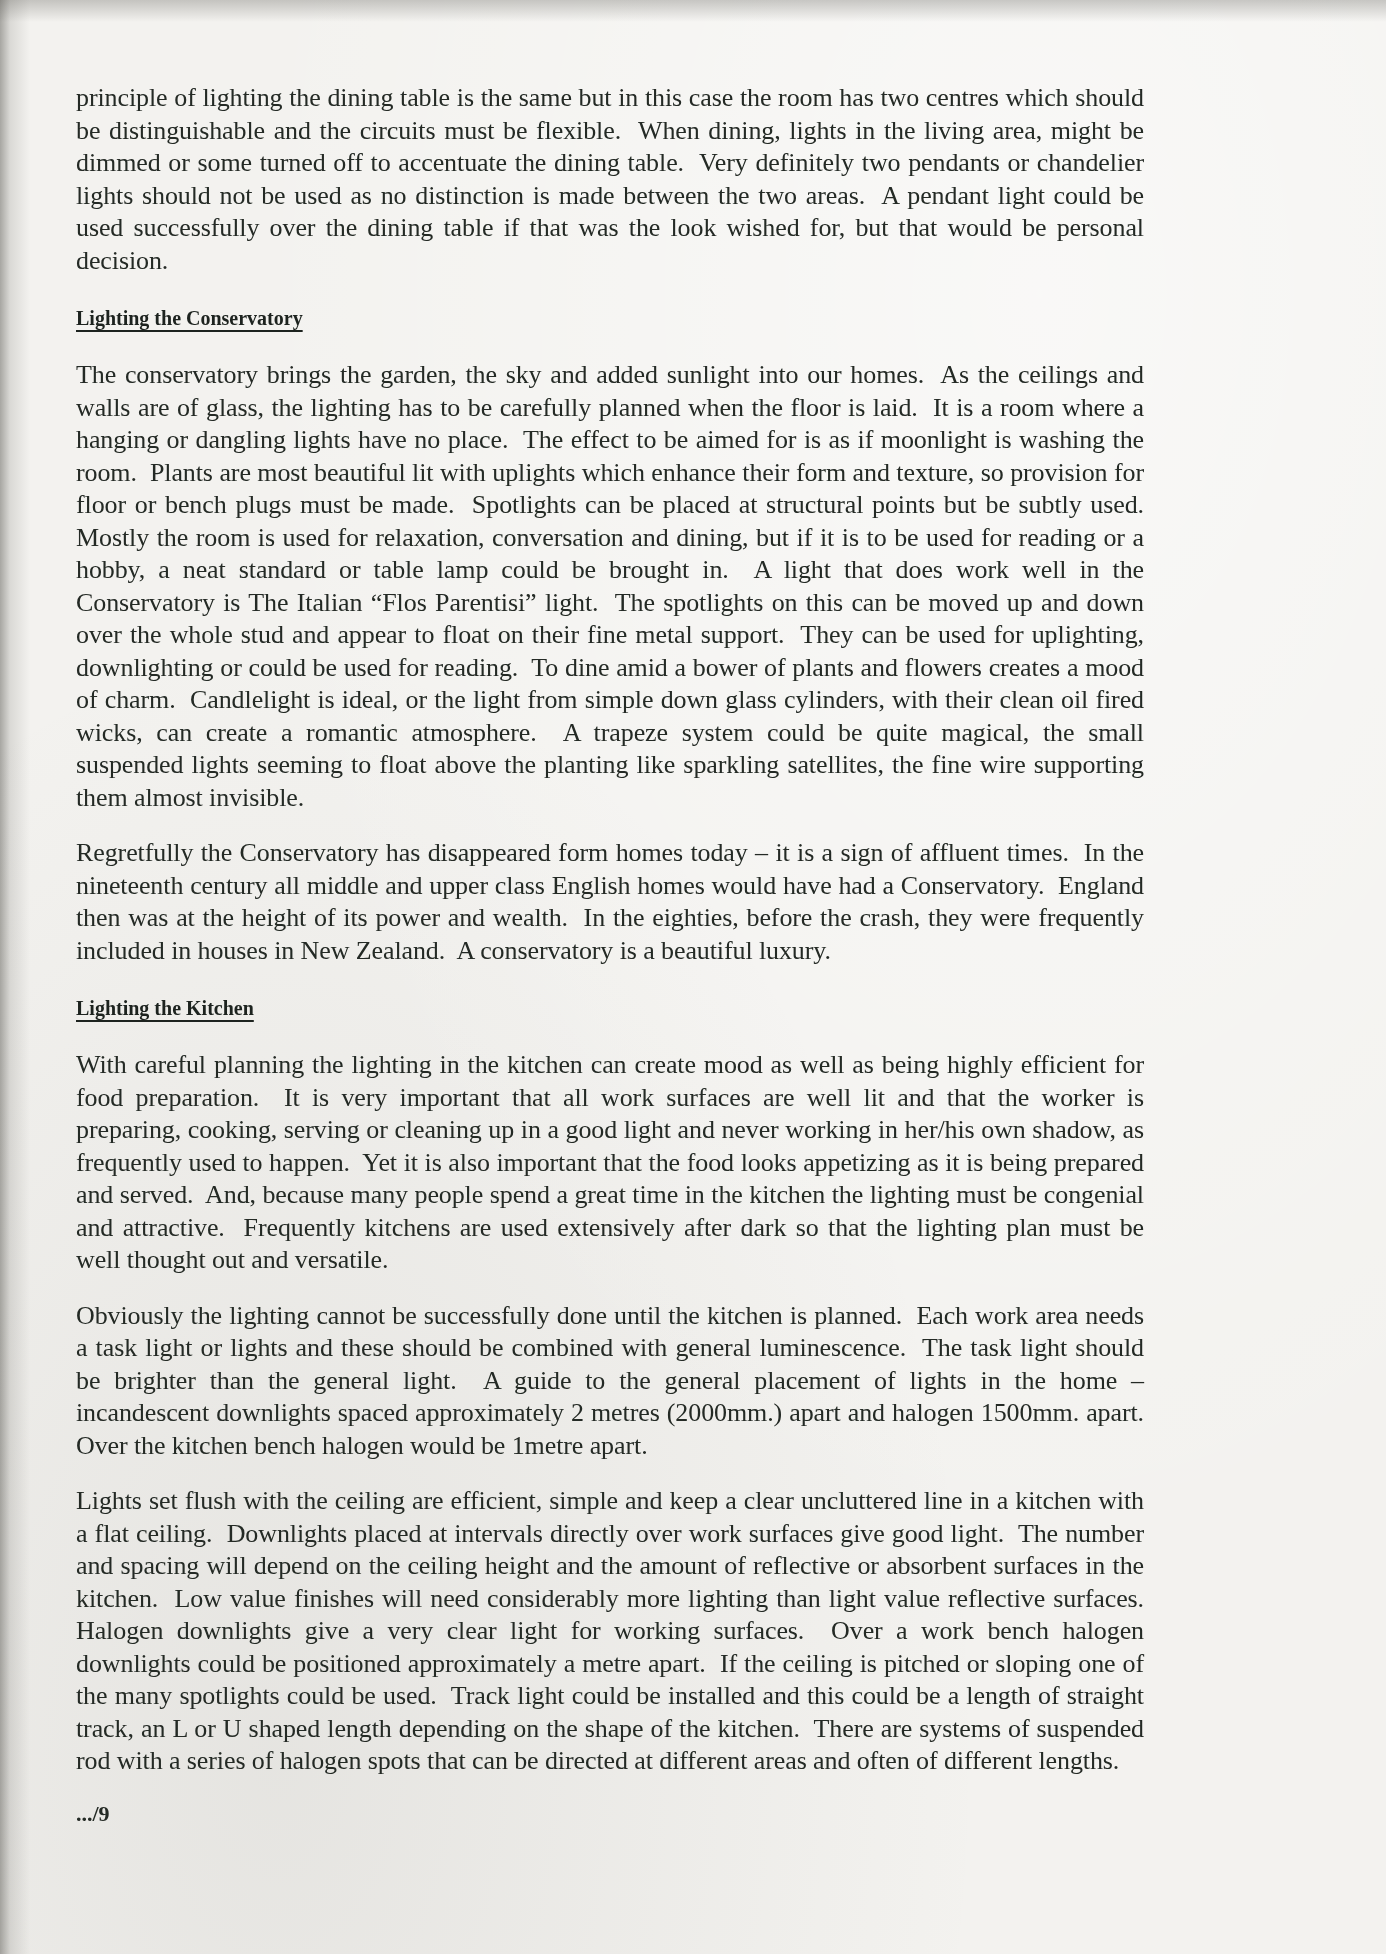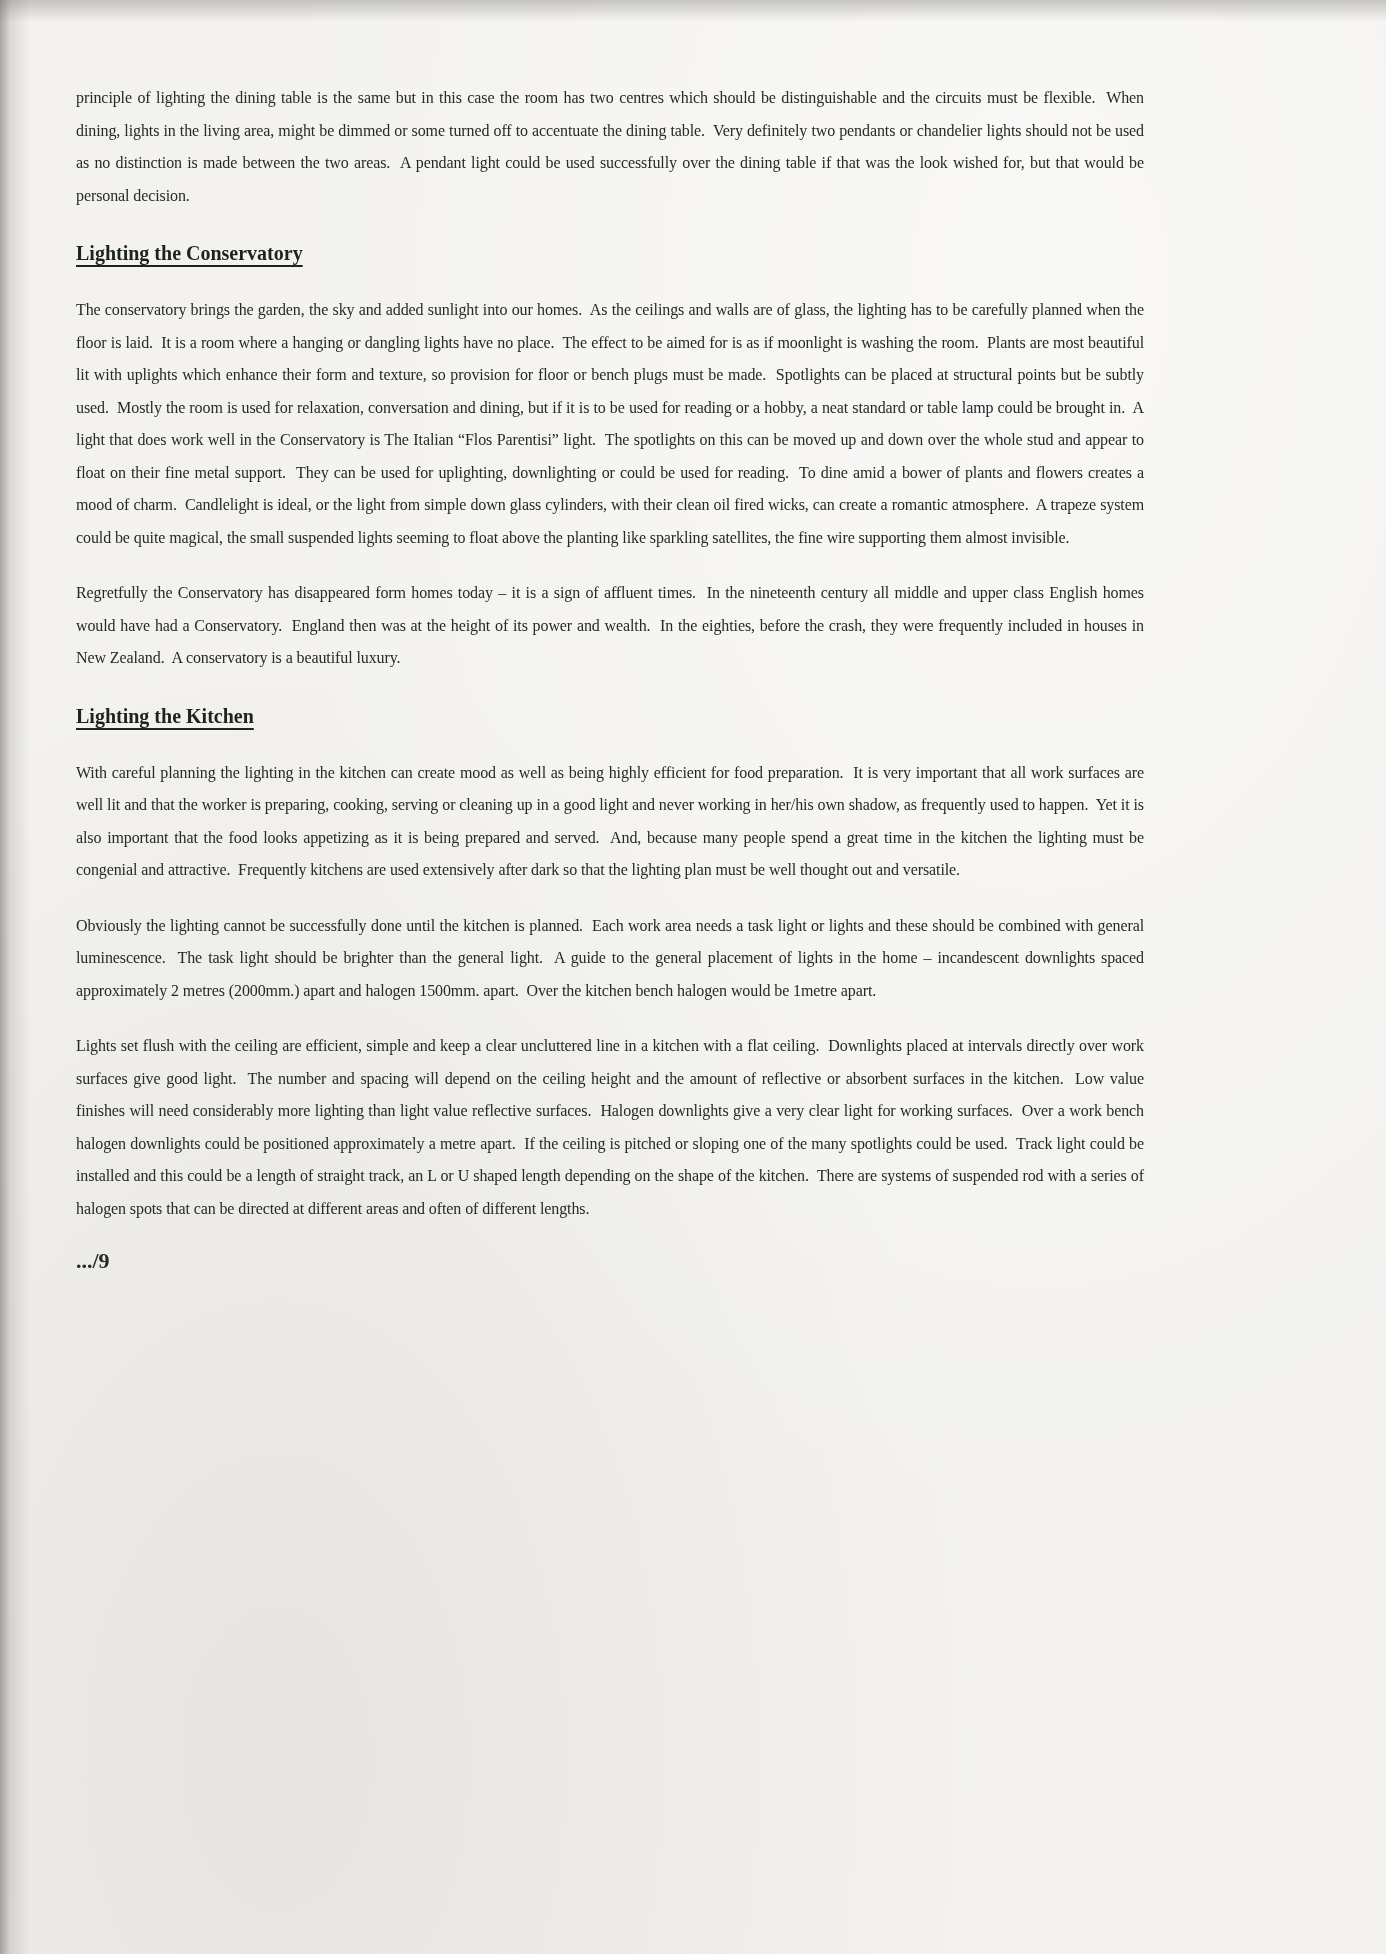--- a/index.html
+++ b/index.html
@@ -44,21 +44,21 @@
     margin-top: 6px;
     color: #242a25;
   }
   .rule {
     height: 3px;
     background: #2b302b;
     margin-top: 5px;
   }
   .body-text {
     margin: 0 12px 23px 0;
-    font-size: 16px;
+    font-size: 26px;
     line-height: 32.5px;
     letter-spacing: -0.1px;
     text-align: justify;
     white-space: pre-wrap;
   }
   .section-heading {
     margin: 27px 0 27px 0;
     font-size: 20px;
     line-height: 28px;
     font-weight: 700;

